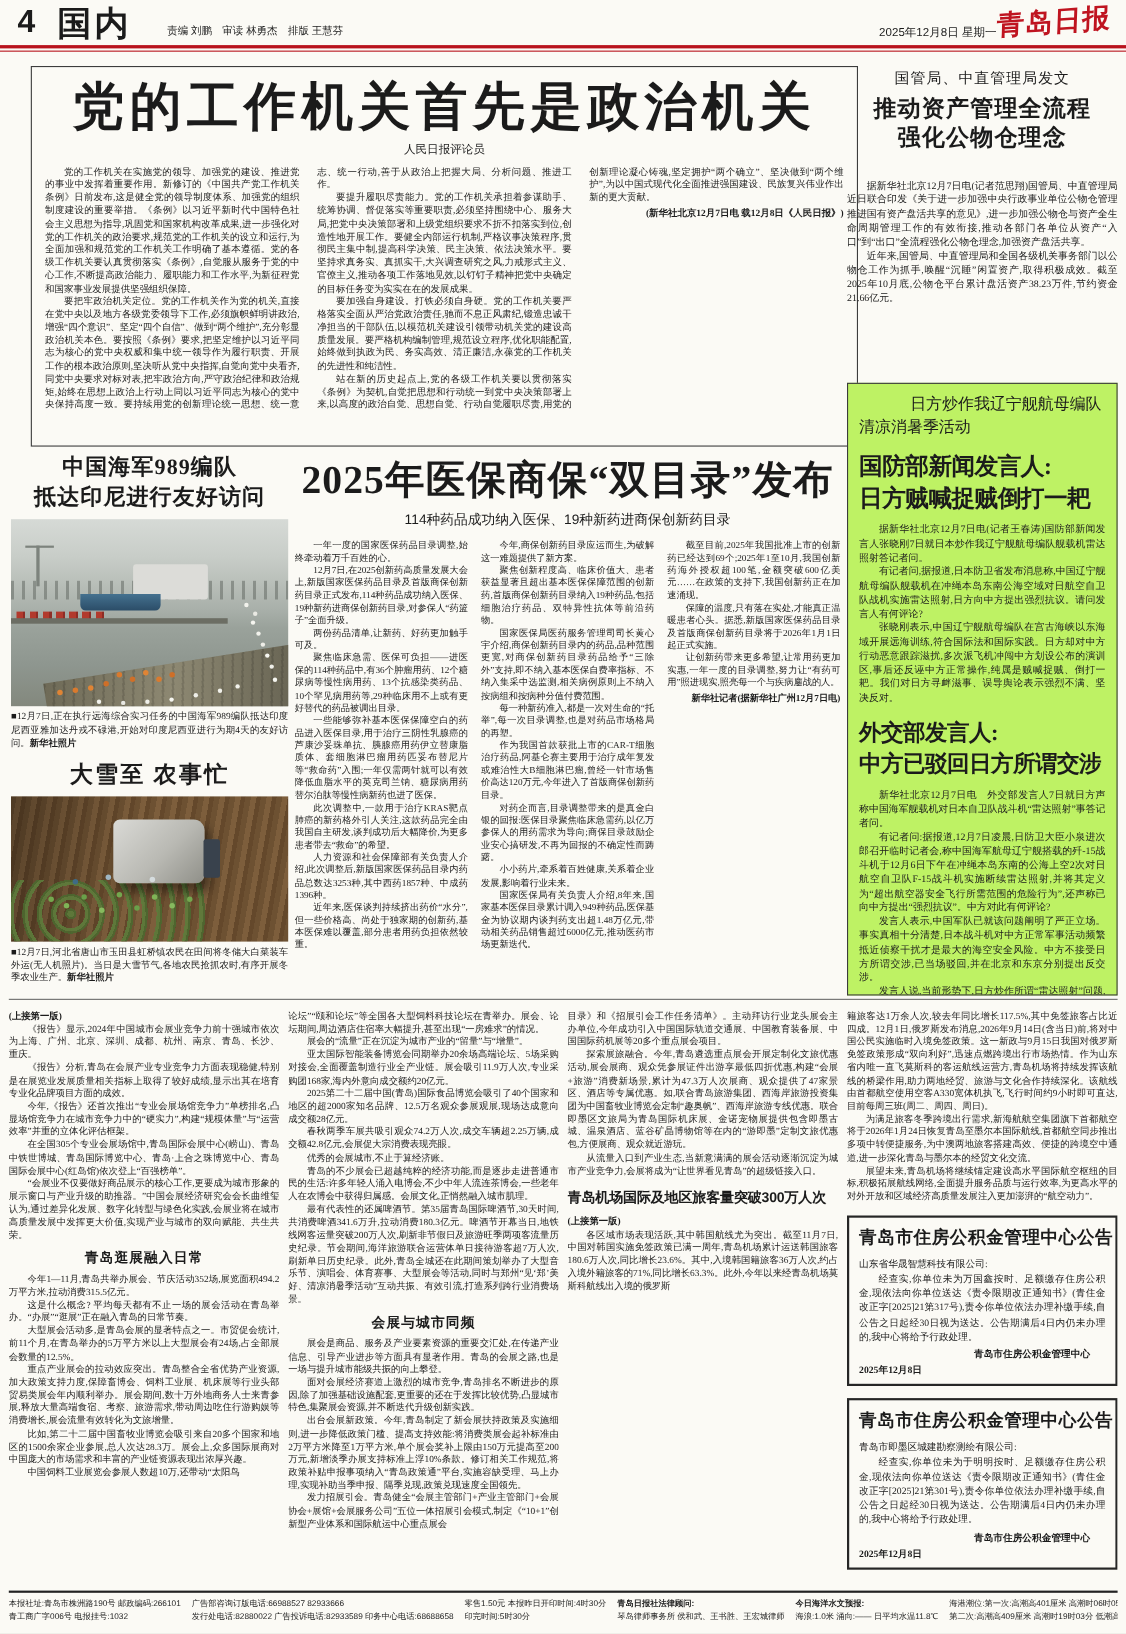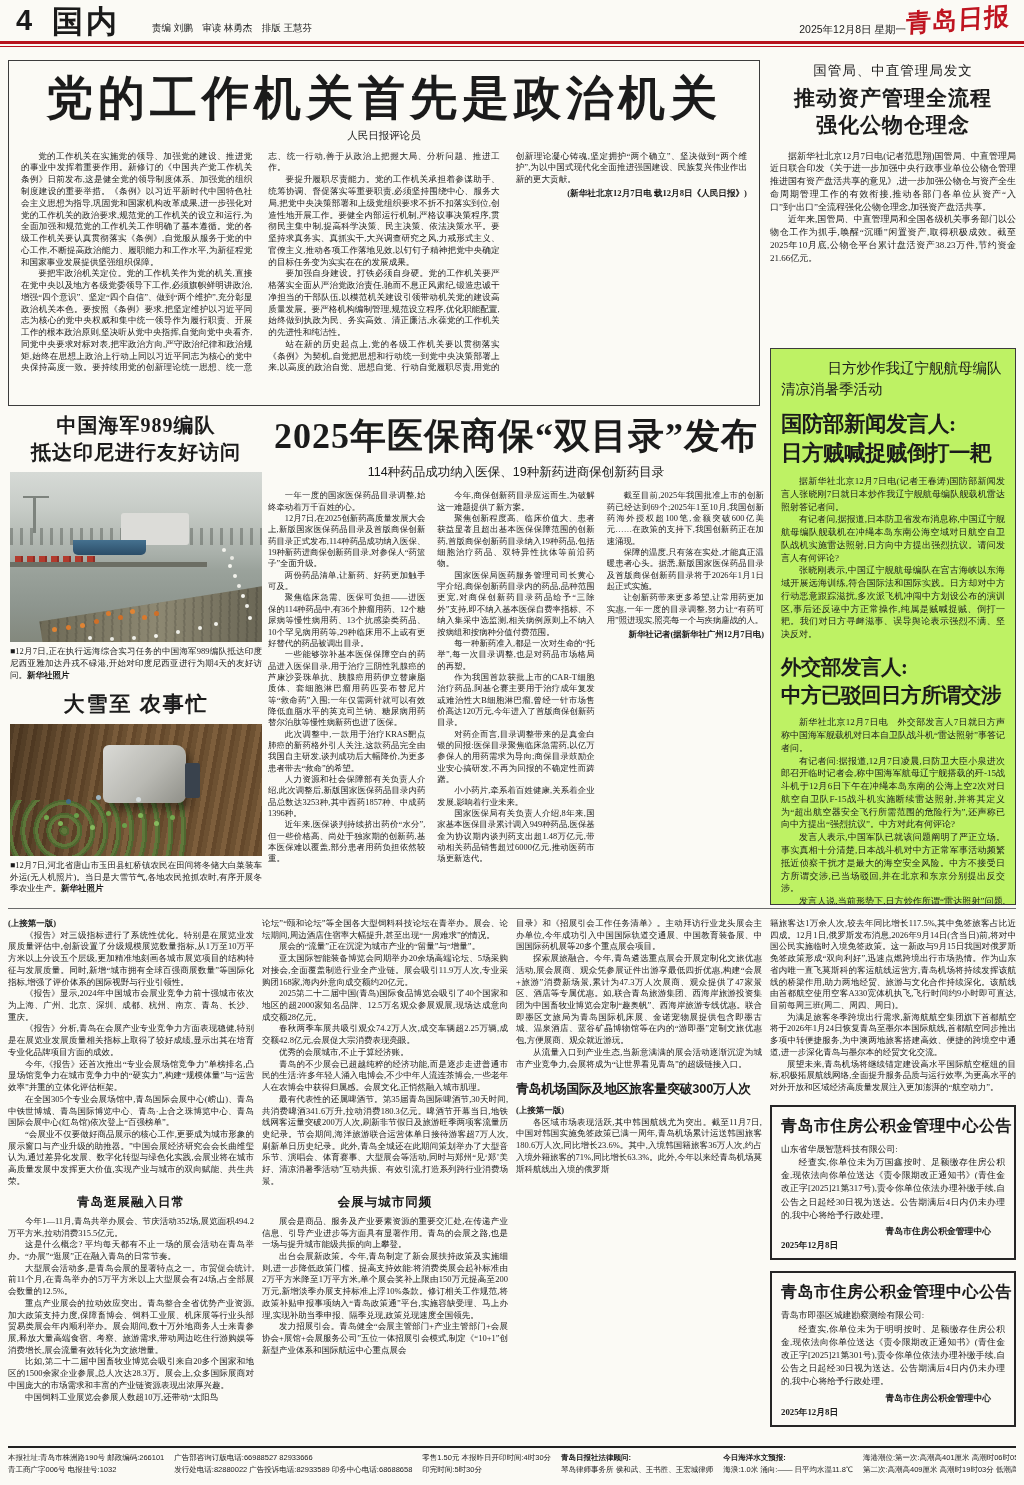--- a/index.html
+++ b/index.html
@@ -14,30 +14,30 @@
   .hdr-masthead{position:absolute;right:14px;top:3px;font-size:25px;font-weight:bold;color:#bf1420;
         transform:rotate(-4deg) skewX(-6deg);letter-spacing:1px;}
   .hdr-rule{position:absolute;top:41px;left:0;right:0;height:2px;border-top:3px solid #b8131d;border-bottom:1px solid #b8131d;}
   
   .p{margin:0;text-indent:2em;}
   .p.cont{text-indent:0;}
   .jump{font-weight:bold;}
   .signoff{text-align:right;font-weight:bold;text-indent:0;margin-top:2px;}
   .credit{font-weight:bold;}
   
-  .lead-box{position:absolute;left:8px;top:60px;width:752px;height:346px;border:1px solid #3c3c3c;box-sizing:border-box;background:#fbfaf5;}
+  .lead-box{position:absolute;left:28px;top:60px;width:752px;height:346px;border:1px solid #3c3c3c;box-sizing:border-box;background:#fbfaf5;}
   .lead-h{margin:12px 8px 2px;text-align:center;font-size:47px;font-weight:900;letter-spacing:5px;line-height:1.1;}
   .lead-by{text-align:center;font-size:10.5px;margin:4px 0 8px;font-family:"Liberation Sans",sans-serif;}
   .lead-body{margin:0 12px;height:230px;column-count:3;column-gap:16px;column-fill:auto;
         font-size:8.6px;line-height:1.37;text-align:justify;overflow:hidden;}
   
   .asset{position:absolute;left:770px;top:62px;width:246px;}
   .kicker{text-align:center;font-size:13.5px;font-family:"Liberation Sans",sans-serif;margin-bottom:5px;letter-spacing:1px;}
   .asset-h{text-align:center;font-size:21px;font-weight:900;line-height:1.3;letter-spacing:1px;}
-  .asset-body{margin-top:10px;font-size:9px;line-height:1.42;text-align:justify;height:178px;overflow:hidden;}
+  .asset-body{margin-top:23px;font-size:9px;line-height:1.42;text-align:justify;height:178px;overflow:hidden;}
   .def-box{position:absolute;left:770px;top:348px;width:246px;height:557px;border:1px solid #3c3c3c;
         box-sizing:border-box;padding:9px 10px;overflow:hidden;background:#bef264;}
   .def-kick{font-size:14.5px;line-height:1.45;font-family:"Liberation Sans",sans-serif;}
   .def-kick .l1{text-indent:3.2em;}
   .def-h{font-size:21.5px;font-weight:900;line-height:1.35;margin:10px 0 7px;letter-spacing:-0.5px;}
   .def-body{font-size:9px;line-height:1.42;text-align:justify;}
   .mofa-h{font-size:20.5px;font-weight:900;line-height:1.35;margin:13px 0 7px;letter-spacing:-0.5px;}
   
   .left-col{position:absolute;left:10px;top:412px;width:252px;}
   .navy-h{text-align:center;font-size:20px;font-weight:900;line-height:1.35;letter-spacing:1px;}
@@ -218,21 +218,20 @@
       <p class="p">保障的温度,只有落在实处,才能真正温暖患者心头。据悉,新版国家医保药品目录及首版商保创新药目录将于2026年1月1日起正式实施。</p>
       <p class="p">让创新药带来更多希望,让常用药更加实惠,一年一度的目录调整,努力让“有药可用”照进现实,照亮每一个与疾病鏖战的人。</p>
       <p class="p signoff">新华社记者(据新华社广州12月7日电)</p>
     </div>
   </div>
 
   <div class="section-rule"></div>
 
   <div class="bcol" id="bcol1">
     <p class="p jump cont">(上接第一版)</p>
-    <p class="p">《报告》对三级指标进行了系统性优化。特别是在展览业发展质量评估中,创新设置了分级规模展览数量指标,从1万至10万平方米以上分设五个层级,更加精准地刻画各城市展览项目的结构特征与发展质量。同时,新增“城市拥有全球百强商展数量”等国际化指标,增强了评价体系的国际视野与行业引领性。</p>
     <p class="p">《报告》显示,2024年中国城市会展业竞争力前十强城市依次为上海、广州、北京、深圳、成都、杭州、南京、青岛、长沙、重庆。</p>
     <p class="p">《报告》分析,青岛在会展产业专业竞争力方面表现稳健,特别是在展览业发展质量相关指标上取得了较好成绩,显示出其在培育专业化品牌项目方面的成效。</p>
     <p class="p">今年,《报告》还首次推出“专业会展场馆竞争力”单榜排名,凸显场馆竞争力在城市竞争力中的“硬实力”,构建“规模体量”与“运营效率”并重的立体化评估框架。</p>
     <p class="p">在全国305个专业会展场馆中,青岛国际会展中心(崂山)、青岛中铁世博城、青岛国际博览中心、青岛·上合之珠博览中心、青岛国际会展中心(红岛馆)依次登上“百强榜单”。</p>
     <p class="p">“会展业不仅要做好商品展示的核心工作,更要成为城市形象的展示窗口与产业升级的助推器。”中国会展经济研究会会长曲维玺认为,通过差异化发展、数字化转型与绿色化实践,会展业将在城市高质量发展中发挥更大价值,实现产业与城市的双向赋能、共生共荣。</p>
     <div class="subhead">青岛逛展融入日常</div>
     <p class="p">今年1—11月,青岛共举办展会、节庆活动352场,展览面积494.2万平方米,拉动消费315.5亿元。</p>
     <p class="p">这是什么概念? 平均每天都有不止一场的展会活动在青岛举办。“办展”“逛展”正在融入青岛的日常节奏。</p>
     <p class="p">大型展会活动多,是青岛会展的显著特点之一。市贸促会统计,前11个月,在青岛举办的5万平方米以上大型展会有24场,占全部展会数量的12.5%。</p>
     <p class="p">重点产业展会的拉动效应突出。青岛整合全省优势产业资源,加大政策支持力度,保障畜博会、饲料工业展、机床展等行业头部贸易类展会年内顺利举办。展会期间,数十万外地商务人士来青参展,释放大量高端食宿、考察、旅游需求,带动周边吃住行游购娱等消费增长,展会流量有效转化为文旅增量。</p>
@@ -244,20 +243,21 @@
     <p class="p cont">论坛”“颐和论坛”等全国各大型饲料科技论坛在青举办。展会、论坛期间,周边酒店住宿率大幅提升,甚至出现“一房难求”的情况。</p>
     <p class="p">展会的“流量”正在沉淀为城市产业的“留量”与“增量”。</p>
     <p class="p">亚太国际智能装备博览会同期举办20余场高端论坛、5场采购对接会,全面覆盖制造行业全产业链。展会吸引11.9万人次,专业采购团168家,海内外意向成交额约20亿元。</p>
     <p class="p">2025第二十二届中国(青岛)国际食品博览会吸引了40个国家和地区的超2000家知名品牌、12.5万名观众参展观展,现场达成意向成交额28亿元。</p>
     <p class="p">春秋两季车展共吸引观众74.2万人次,成交车辆超2.25万辆,成交额42.8亿元,会展促大宗消费表现亮眼。</p>
     <p class="p">优秀的会展城市,不止于算经济账。</p>
     <p class="p">青岛的不少展会已超越纯粹的经济功能,而是逐步走进普通市民的生活:许多年轻人涌入电博会,不少中年人流连茶博会,一些老年人在农博会中获得归属感。会展文化,正悄然融入城市肌理。</p>
     <p class="p">最有代表性的还属啤酒节。第35届青岛国际啤酒节,30天时间,共消费啤酒341.6万升,拉动消费180.3亿元。啤酒节开幕当日,地铁线网客运量突破200万人次,刷新非节假日及旅游旺季两项客流量历史纪录。节会期间,海洋旅游联合运营体单日接待游客超7万人次,刷新单日历史纪录。此外,青岛全城还在此期间策划举办了大型音乐节、演唱会、体育赛事、大型展会等活动,同时与郑州“见‘郑’美好、清凉消暑季活动”互动共振、有效引流,打造系列跨行业消费场景。</p>
     <div class="subhead">会展与城市同频</div>
     <p class="p">展会是商品、服务及产业要素资源的重要交汇处,在传递产业信息、引导产业进步等方面具有显著作用。青岛的会展之路,也是一场与提升城市能级共振的向上攀登。</p>
+    <p class="p">面对会展经济赛道上激烈的城市竞争,青岛排名不断进步的原因,除了加强基础设施配套,更重要的还在于发挥比较优势,凸显城市特色,集聚展会资源,并不断迭代升级创新实践。</p>
     <p class="p">出台会展新政策。今年,青岛制定了新会展扶持政策及实施细则,进一步降低政策门槛、提高支持效能:将消费类展会起补标准由2万平方米降至1万平方米,单个展会奖补上限由150万元提高至200万元,新增淡季办展支持标准上浮10%条款。修订相关工作规范,将政策补贴申报事项纳入“青岛政策通”平台,实施容缺受理、马上办理,实现补助当季申报、隔季兑现,政策兑现速度全国领先。</p>
     <p class="p">发力招展引会。青岛健全“会展主管部门+产业主管部门+会展协会+展馆+会展服务公司”五位一体招展引会模式,制定《“10+1”创新型产业体系和国际航运中心重点展会</p>
   </div>
 
   <div class="bcol" id="bcol3">
     <p class="p cont">目录》和《招展引会工作任务清单》。主动拜访行业龙头展会主办单位,今年成功引入中国国际轨道交通展、中国教育装备展、中国国际药机展等20多个重点展会项目。</p>
     <p class="p">探索展旅融合。今年,青岛遴选重点展会开展定制化文旅优惠活动,展会展商、观众凭参展证件出游享最低四折优惠,构建“会展+旅游”消费新场景,累计为47.3万人次展商、观众提供了47家景区、酒店等专属优惠。如,联合青岛旅游集团、西海岸旅游投资集团为中国畜牧业博览会定制“趣奥帆”、西海岸旅游专线优惠。联合即墨区文旅局为青岛国际机床展、金诺宠物展提供包含即墨古城、温泉酒店、蓝谷矿晶博物馆等在内的“游即墨”定制文旅优惠包,方便展商、观众就近游玩。</p>
     <p class="p">从流量入口到产业生态,当新意满满的展会活动逐渐沉淀为城市产业竞争力,会展将成为“让世界看见青岛”的超级链接入口。</p>
     <div class="airport-h">青岛机场国际及地区旅客量突破300万人次</div>
     <p class="p jump cont">(上接第一版)</p>

